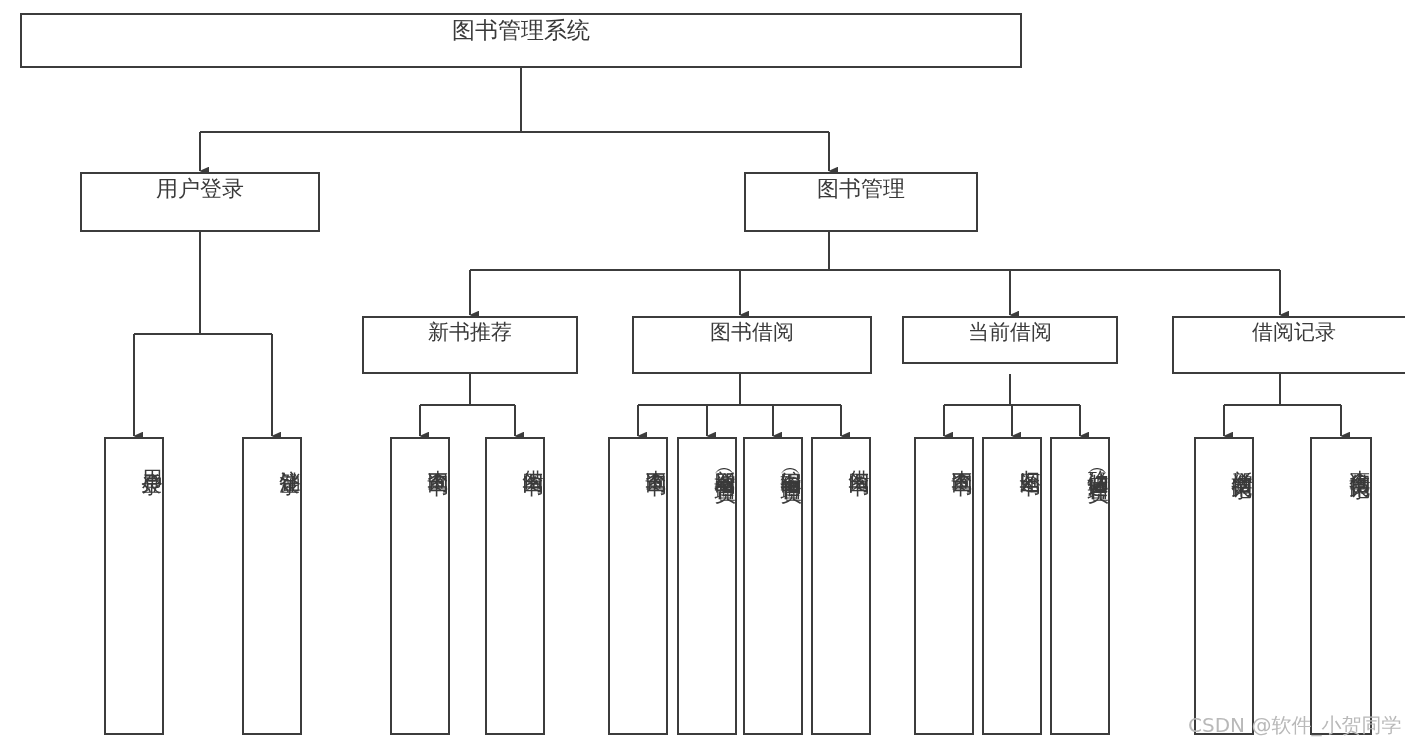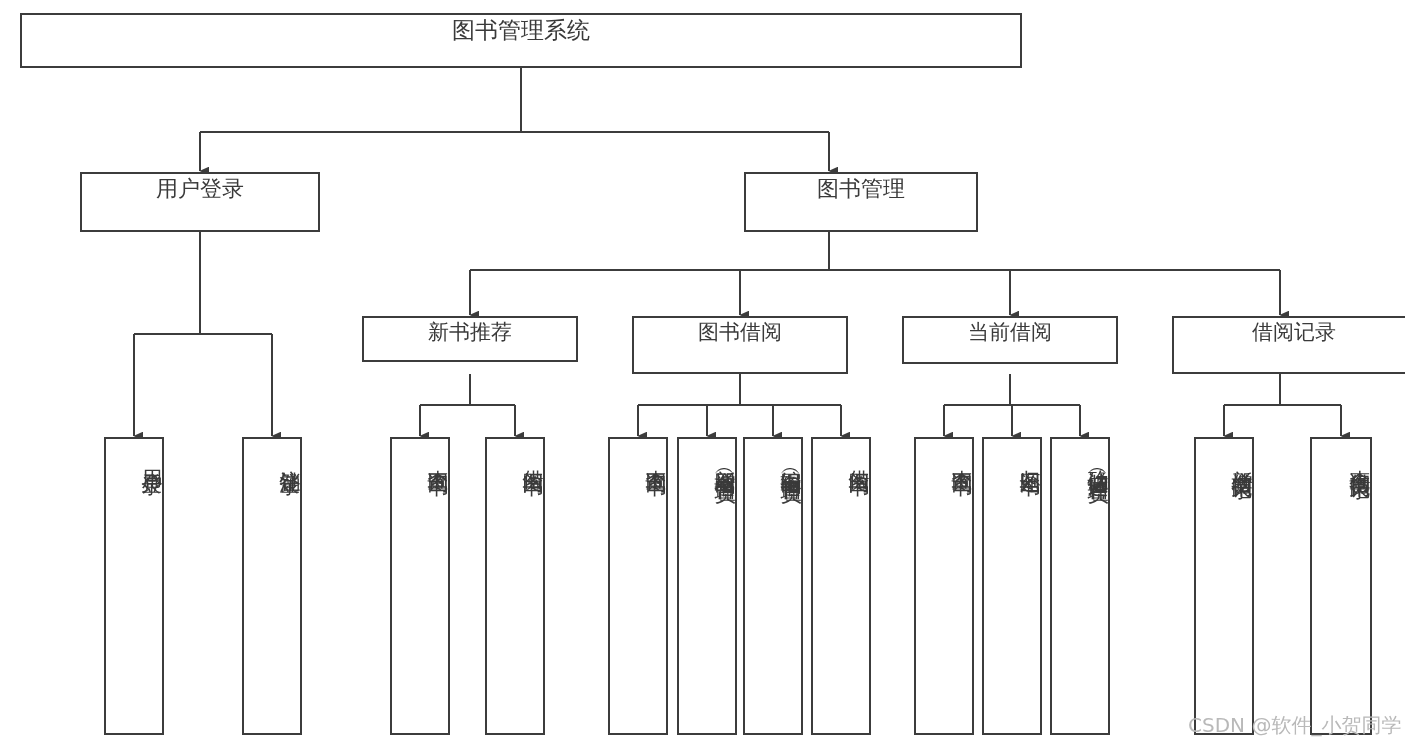--- a/index.html
+++ b/index.html
@@ -125,24 +125,24 @@
   <div id="nodes-layer">
       <div class="node level-root" style="left: 20px; top: 13px; width: 1002px; height: 55px;">
         <span class="label">图书管理系统</span>
       </div>
       <div class="node level-1" style="left: 80px; top: 172px; width: 240px; height: 60px;">
         <span class="label">用户登录</span>
       </div>
       <div class="node level-1" style="left: 712px; top: 172px; width: 234px; height: 60px; margin-left: 32px;">
         <span class="label">图书管理</span>
       </div>
-      <div class="node level-2" style="left: 362px; top: 316px; width: 216px; height: 46px;">
+      <div class="node level-2" style="left: 362px; top: 316px; width: 216px; height: 58px;">
         <span class="label">新书推荐</span>
       </div>
-      <div class="node level-2" style="left: 632px; top: 316px; width: 216px; height: 58px;">
+      <div class="node level-2" style="left: 632px; top: 316px; width: 240px; height: 58px;">
         <span class="label">图书借阅</span>
       </div>
       <div class="node level-2" style="left: 902px; top: 316px; width: 216px; height: 48px;">
         <span class="label">当前借阅</span>
       </div>
       <div class="node level-2" style="left: 1172px; top: 316px; width: 244px; height: 58px;">
         <span class="label">借阅记录</span>
       </div>
       <div class="node level-leaf leaf" style="left: 104px; top: 437px; width: 60px; height: 298px;">
         <span class="label">用户登录</span>

